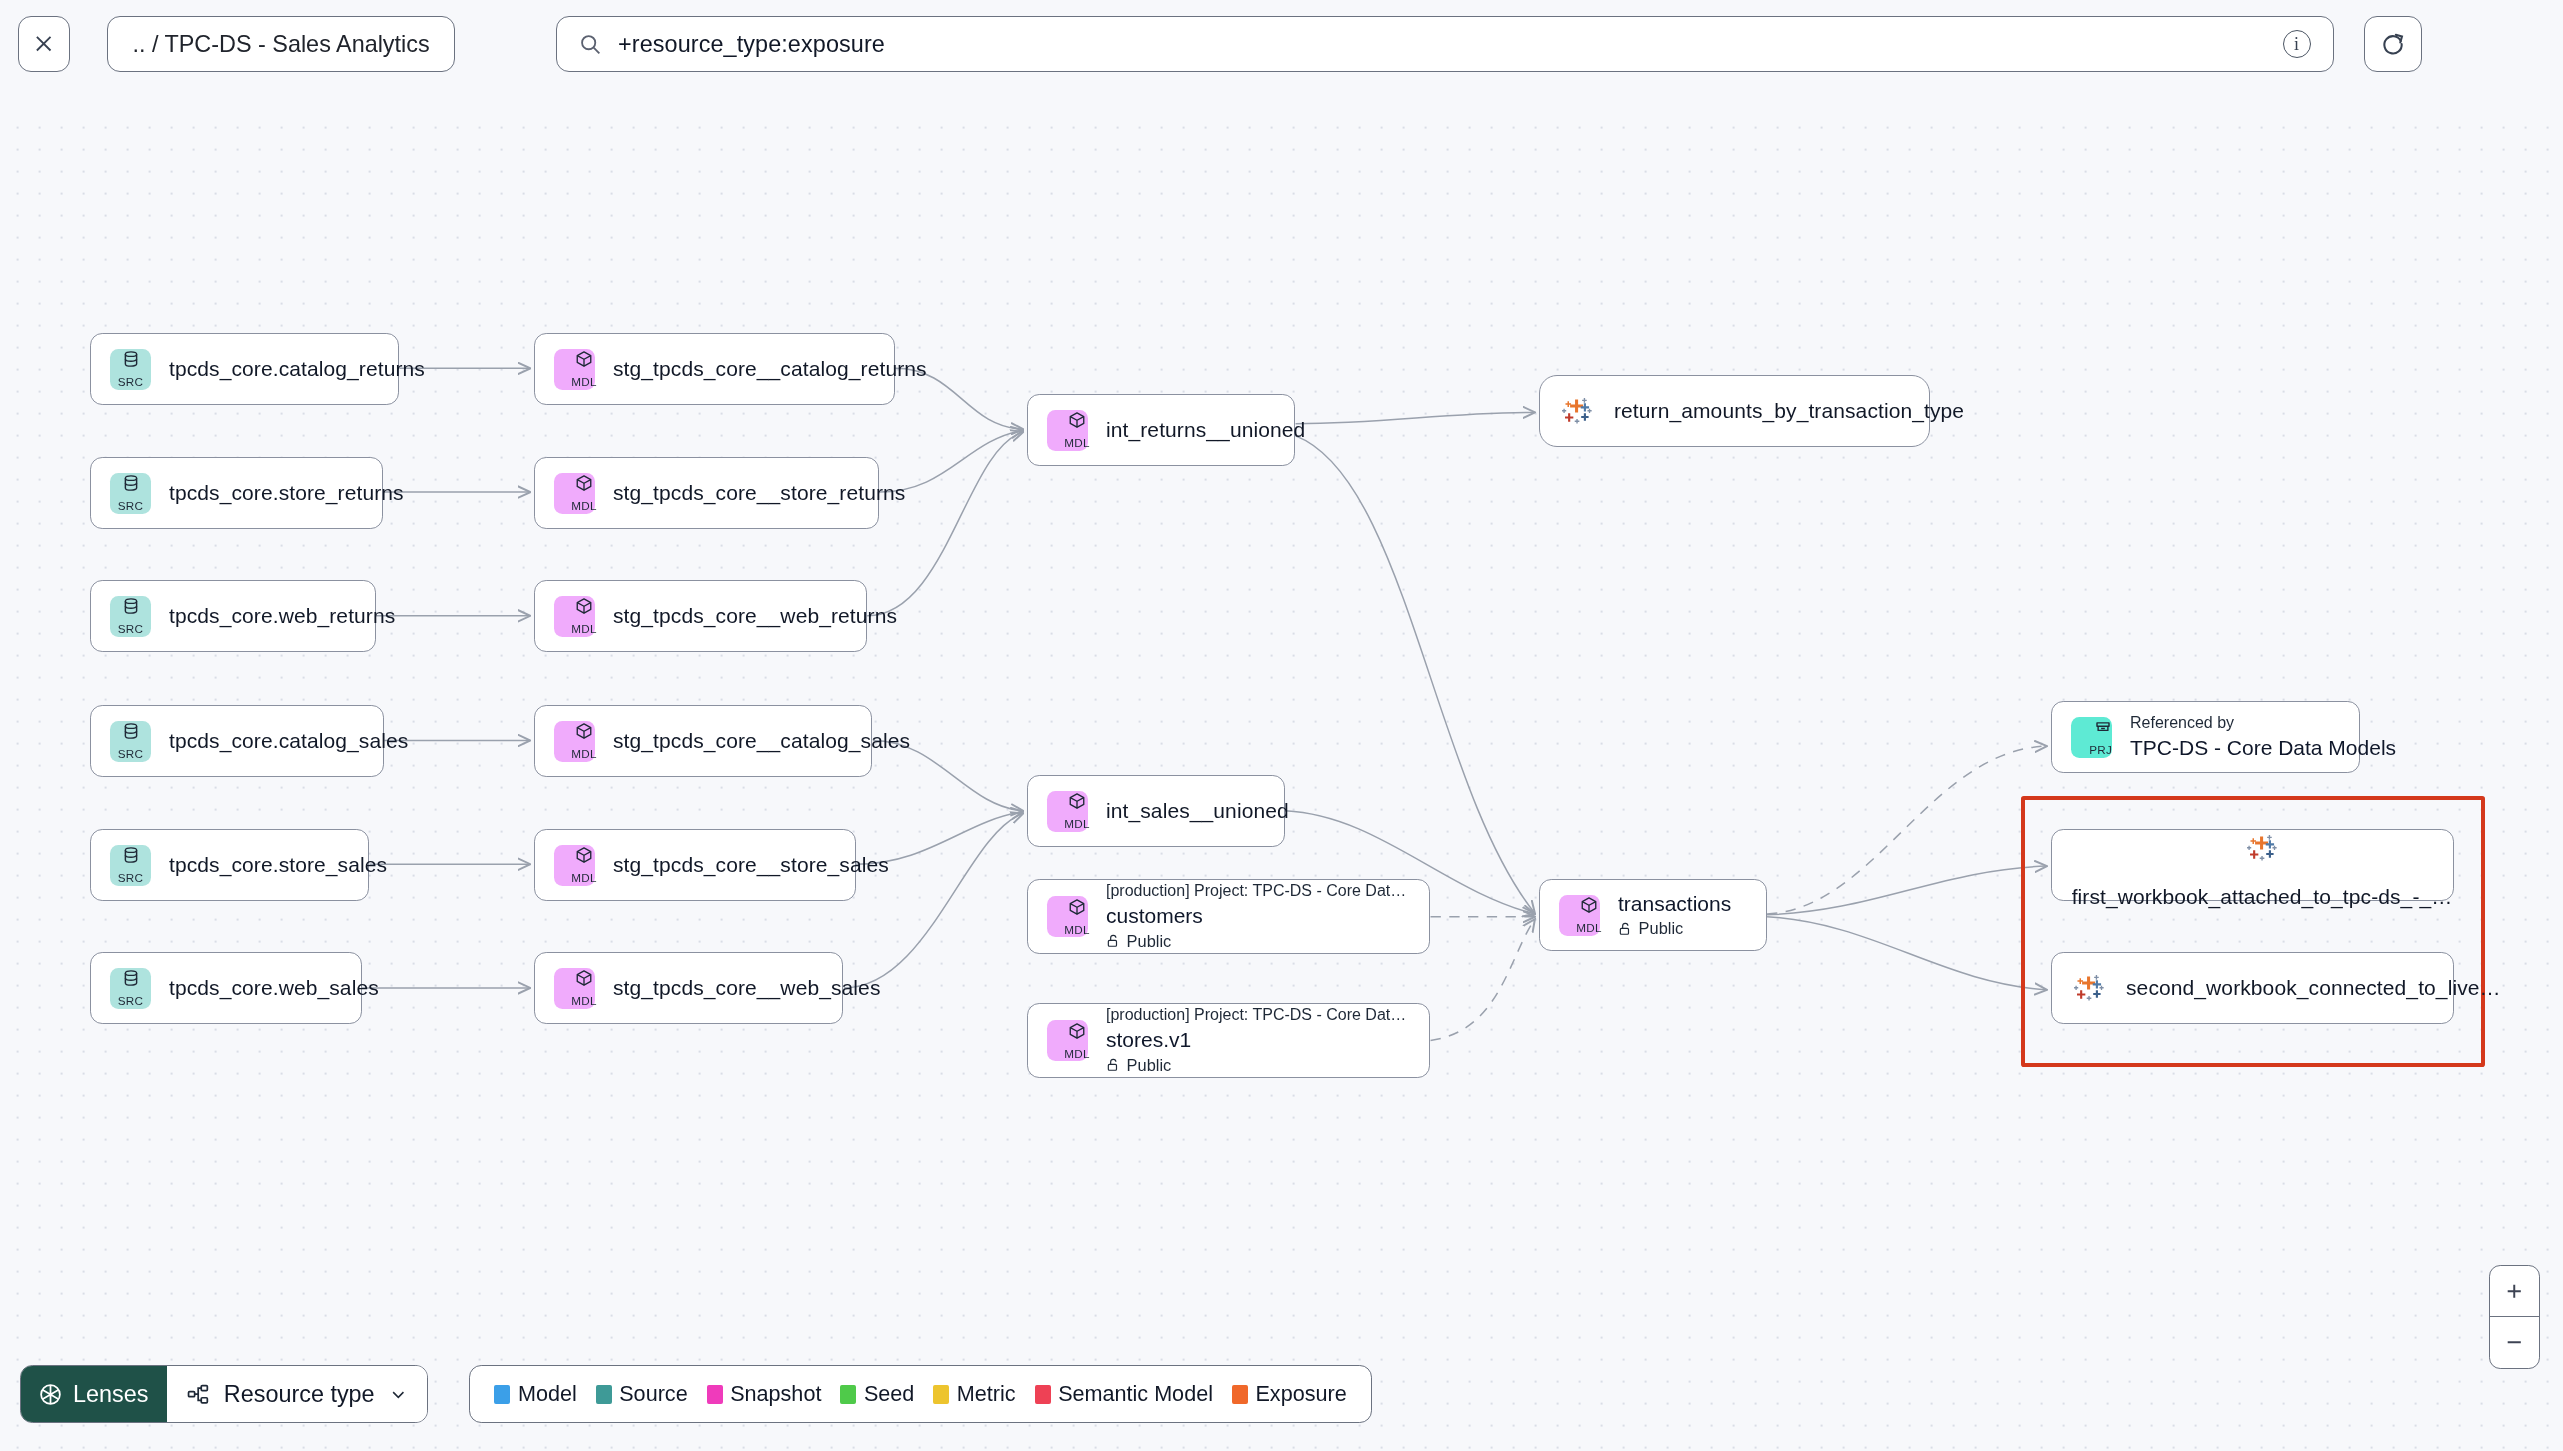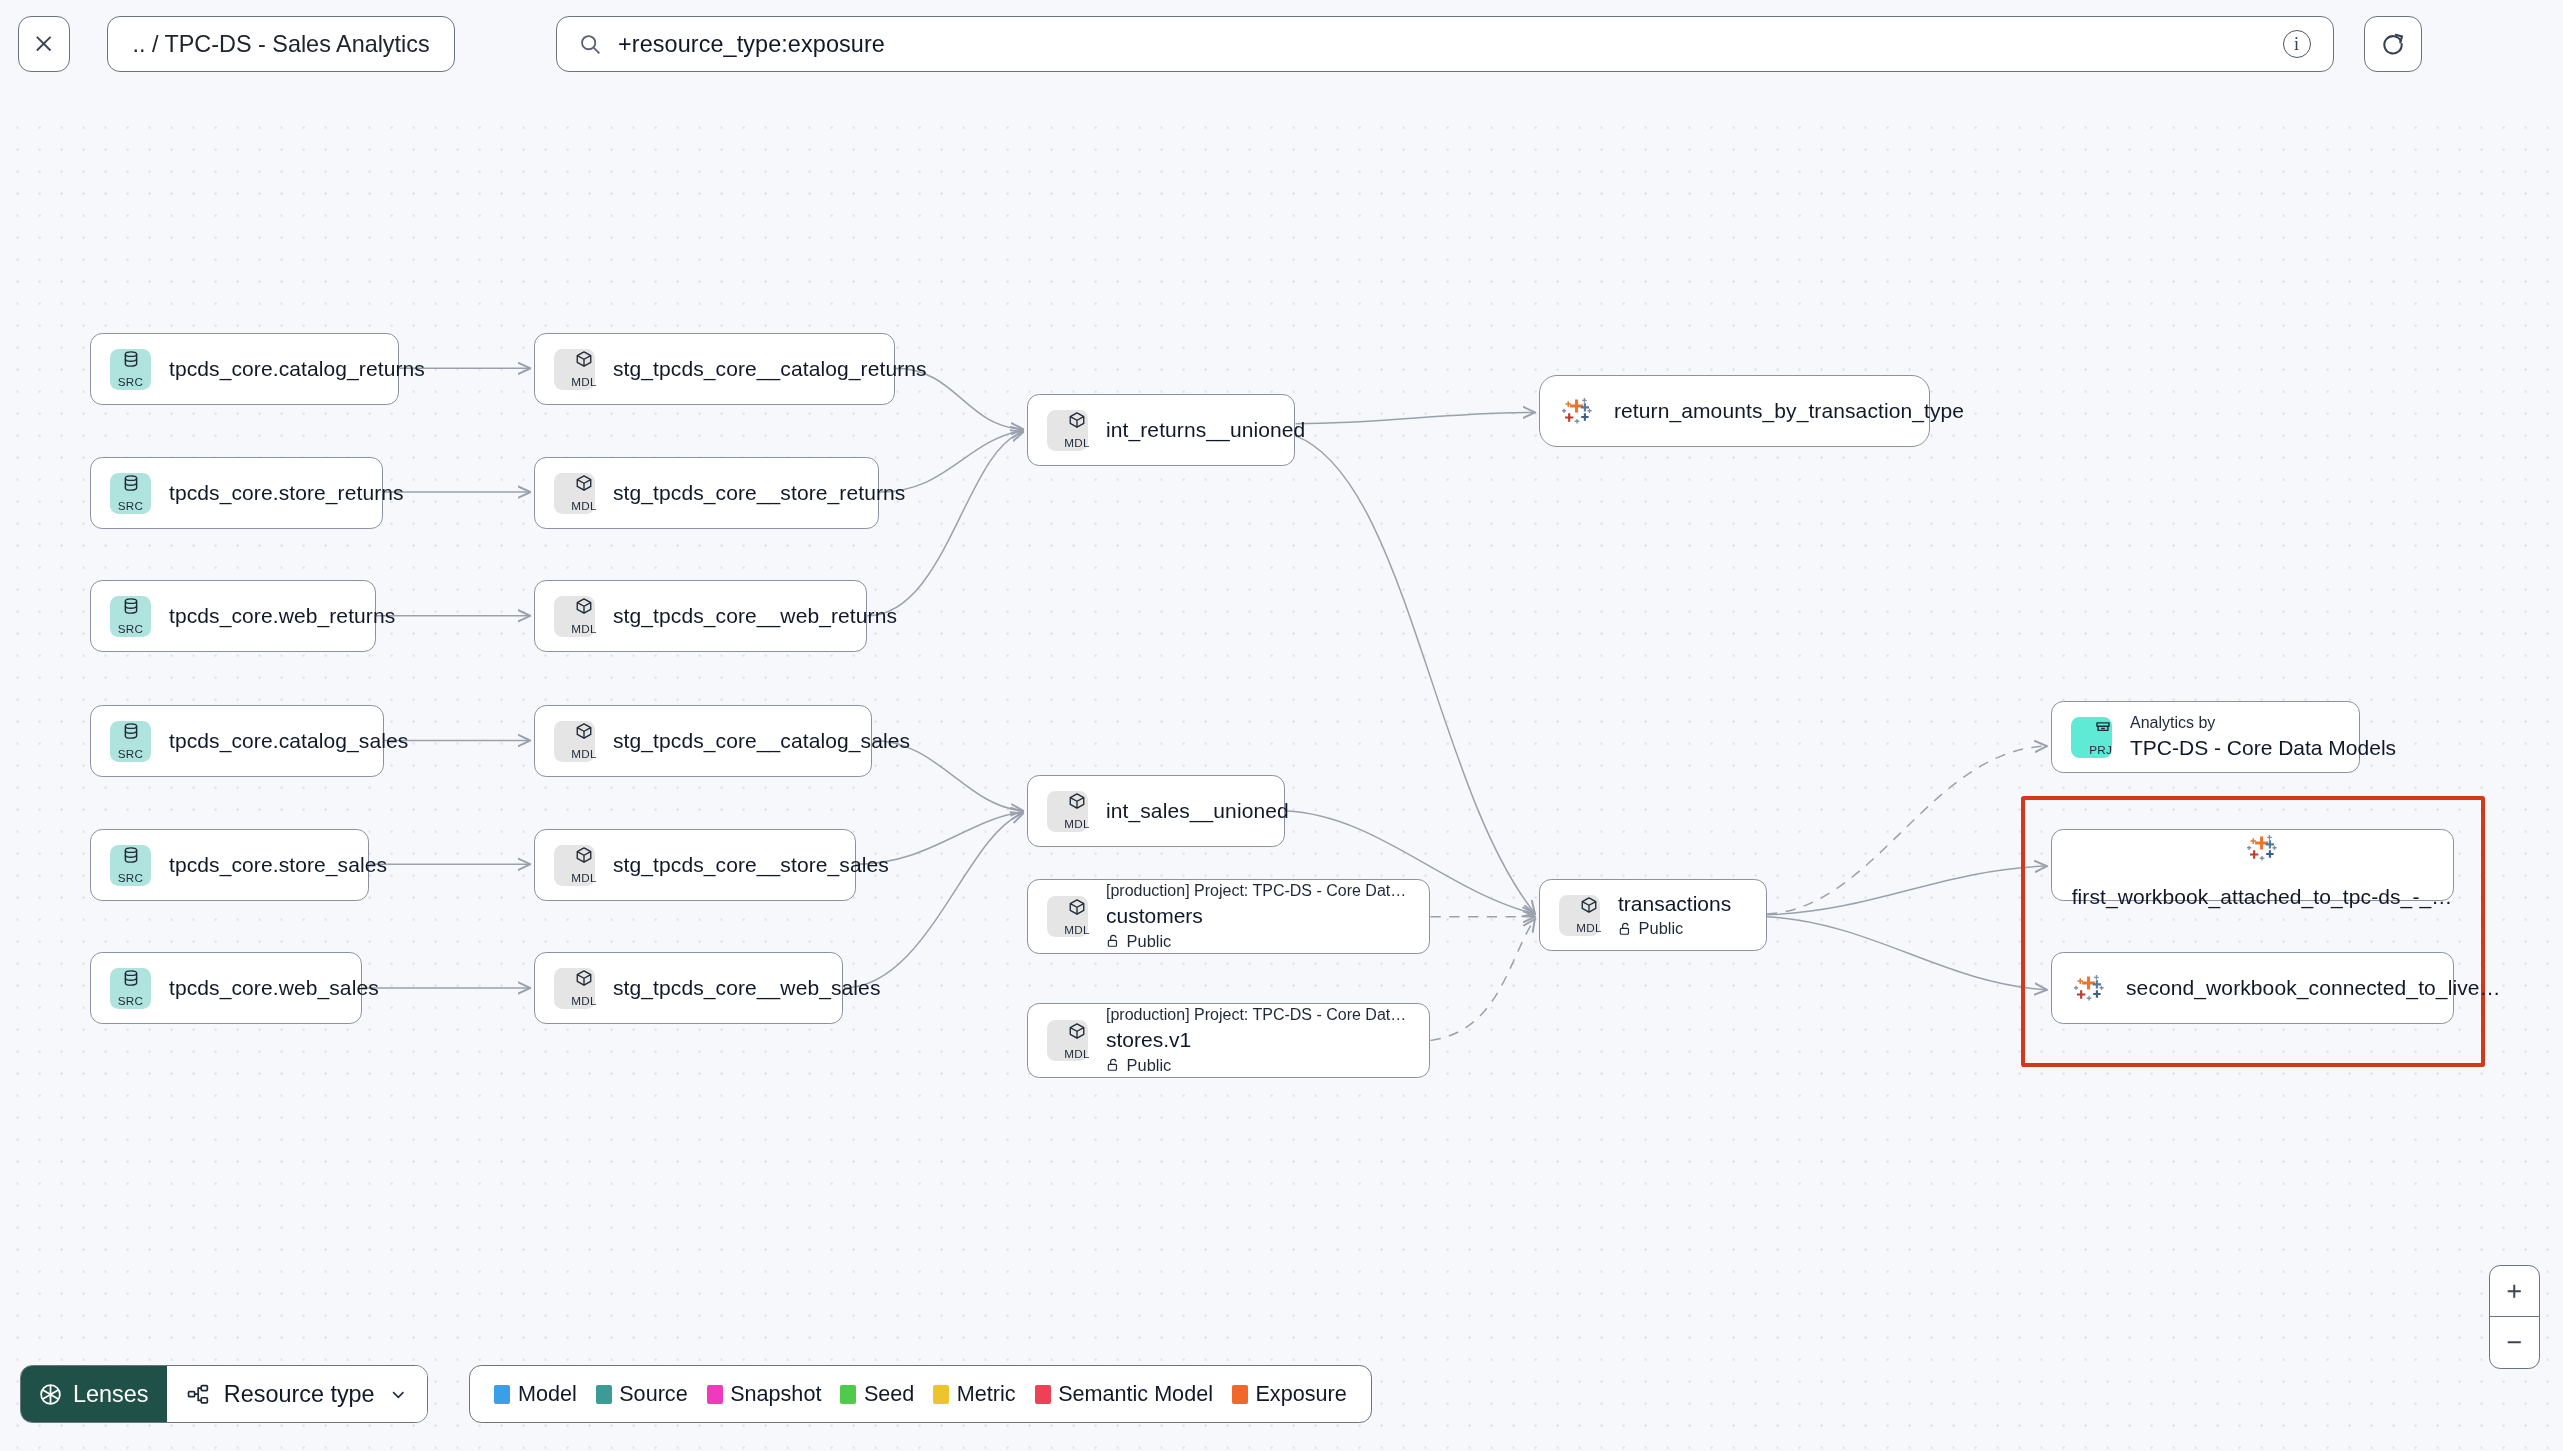--- a/index.html
+++ b/index.html
@@ -69,21 +69,21 @@
   }
   .badge {
     flex: 0 0 auto;
     width: 41px; height: 41px;
     border-radius: 8.4px;
     display: flex; flex-direction: column;
     align-items: center; justify-content: center;
     gap: 8px;
   }
   .badge.src { background: #aee3de; }
-  .badge.mdl { background: #e5e5e5; padding-left: 19px; }
+  .badge.mdl { background: #f0abfc; padding-left: 19px; }
   .badge.prj { background: #5eead4; align-items: flex-end; }
   .badge .glyph { height: 19px; display: flex; align-items: flex-end; }
   .badge .btxt { font-size: 11.7px; color: #1f2937; line-height: 12.2px; letter-spacing: 0.2px; }
 
   .nlabel { font-size: 21px; color: #111827; white-space: nowrap; letter-spacing: 0.1px; }
   .ntext { display: flex; flex-direction: column; gap: 3.7px; }
   .nsub {
     font-size: 16px; color: #1f2937; white-space: nowrap;
     max-width: 309px; overflow: hidden; text-overflow: ellipsis;
   }
@@ -480,21 +480,21 @@
         <span class="glyph">
           <svg width="18" height="18" viewBox="0 0 24 24" fill="none" stroke="#1f2937" stroke-width="1.9" stroke-linejoin="round">
               <path d="M4 6.5 h16 v4.5 h-16 Z"></path>
               <path d="M5.5 11 v5.5 h13 V11"></path>
               <path d="M9.5 14 h5"></path>
             </svg>
         </span>
         <span class="btxt">PRJ</span>
       </div>
       <div class="ntext">
-        <span class="nsub">Analytics by</span>
+        <span class="nsub">Referenced by</span>
         <span class="nmain">TPC-DS - Core Data Models</span>
       </div>
     </div>
 
     <div class="node" style="left:2051px;top:829px;width:403px;height:72px;flex-direction:column;">
       <span class="tabicon">
         <svg width="37" height="37" viewBox="0 0 40 40">
           <g stroke-linecap="butt">
             <path d="M19 7 v14 M12 14 h14" stroke="#e8762d" stroke-width="3.3"></path>
             <path d="M28 11 v9 M23.5 15.5 h9" stroke="#4e79a7" stroke-width="2.3"></path>

